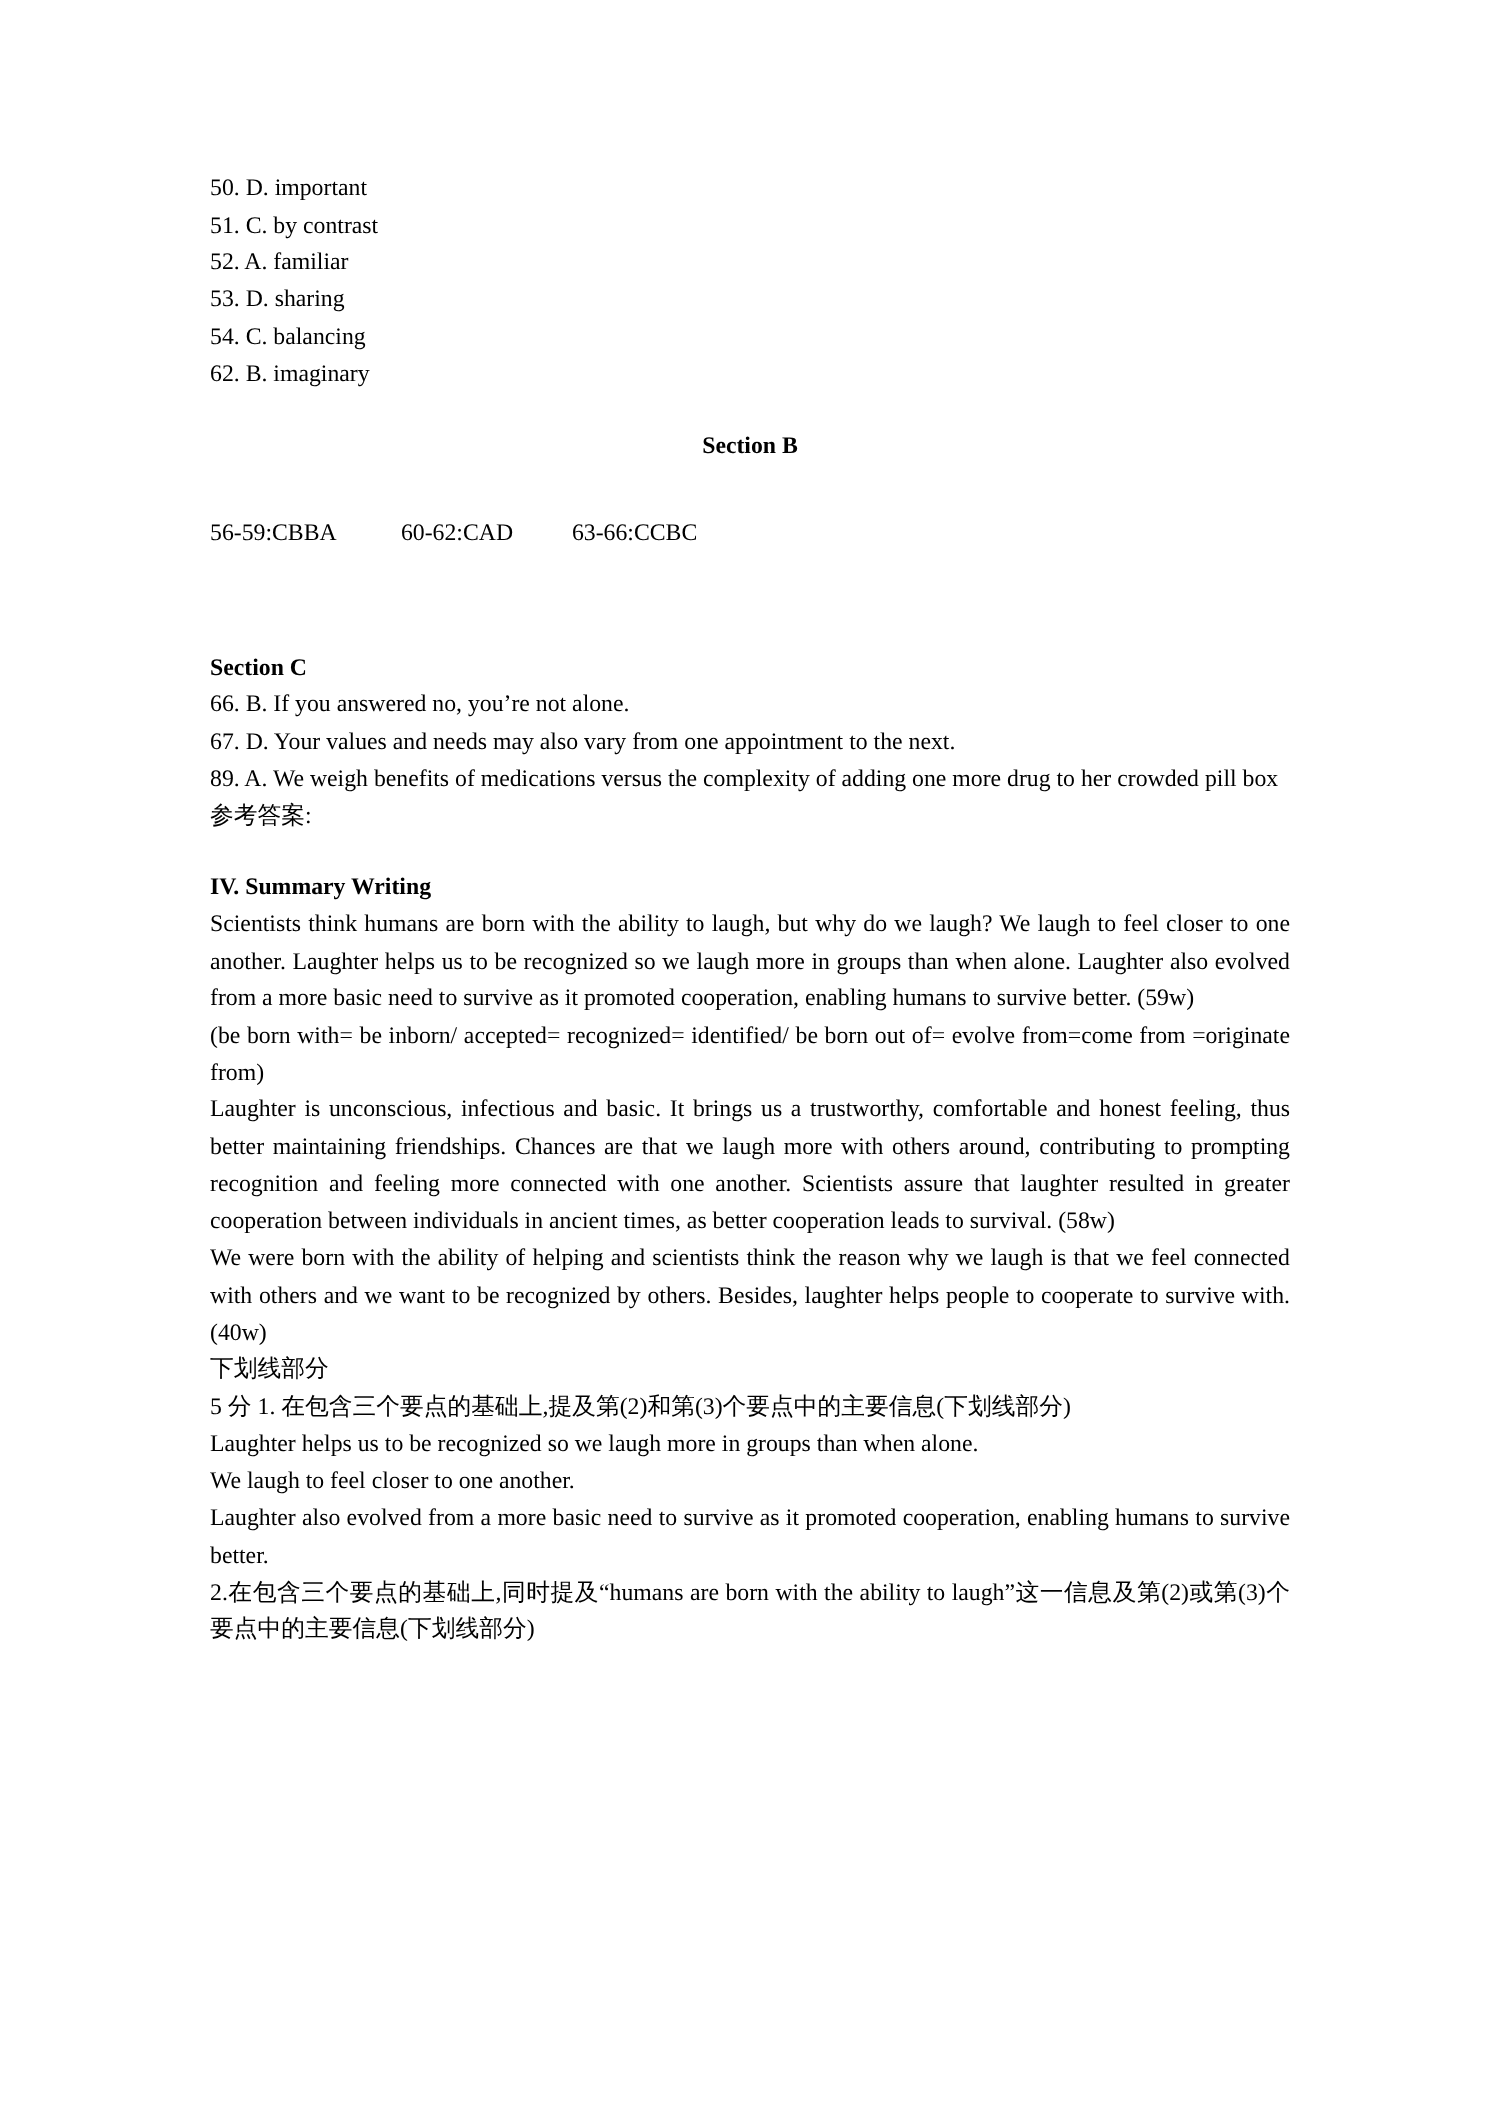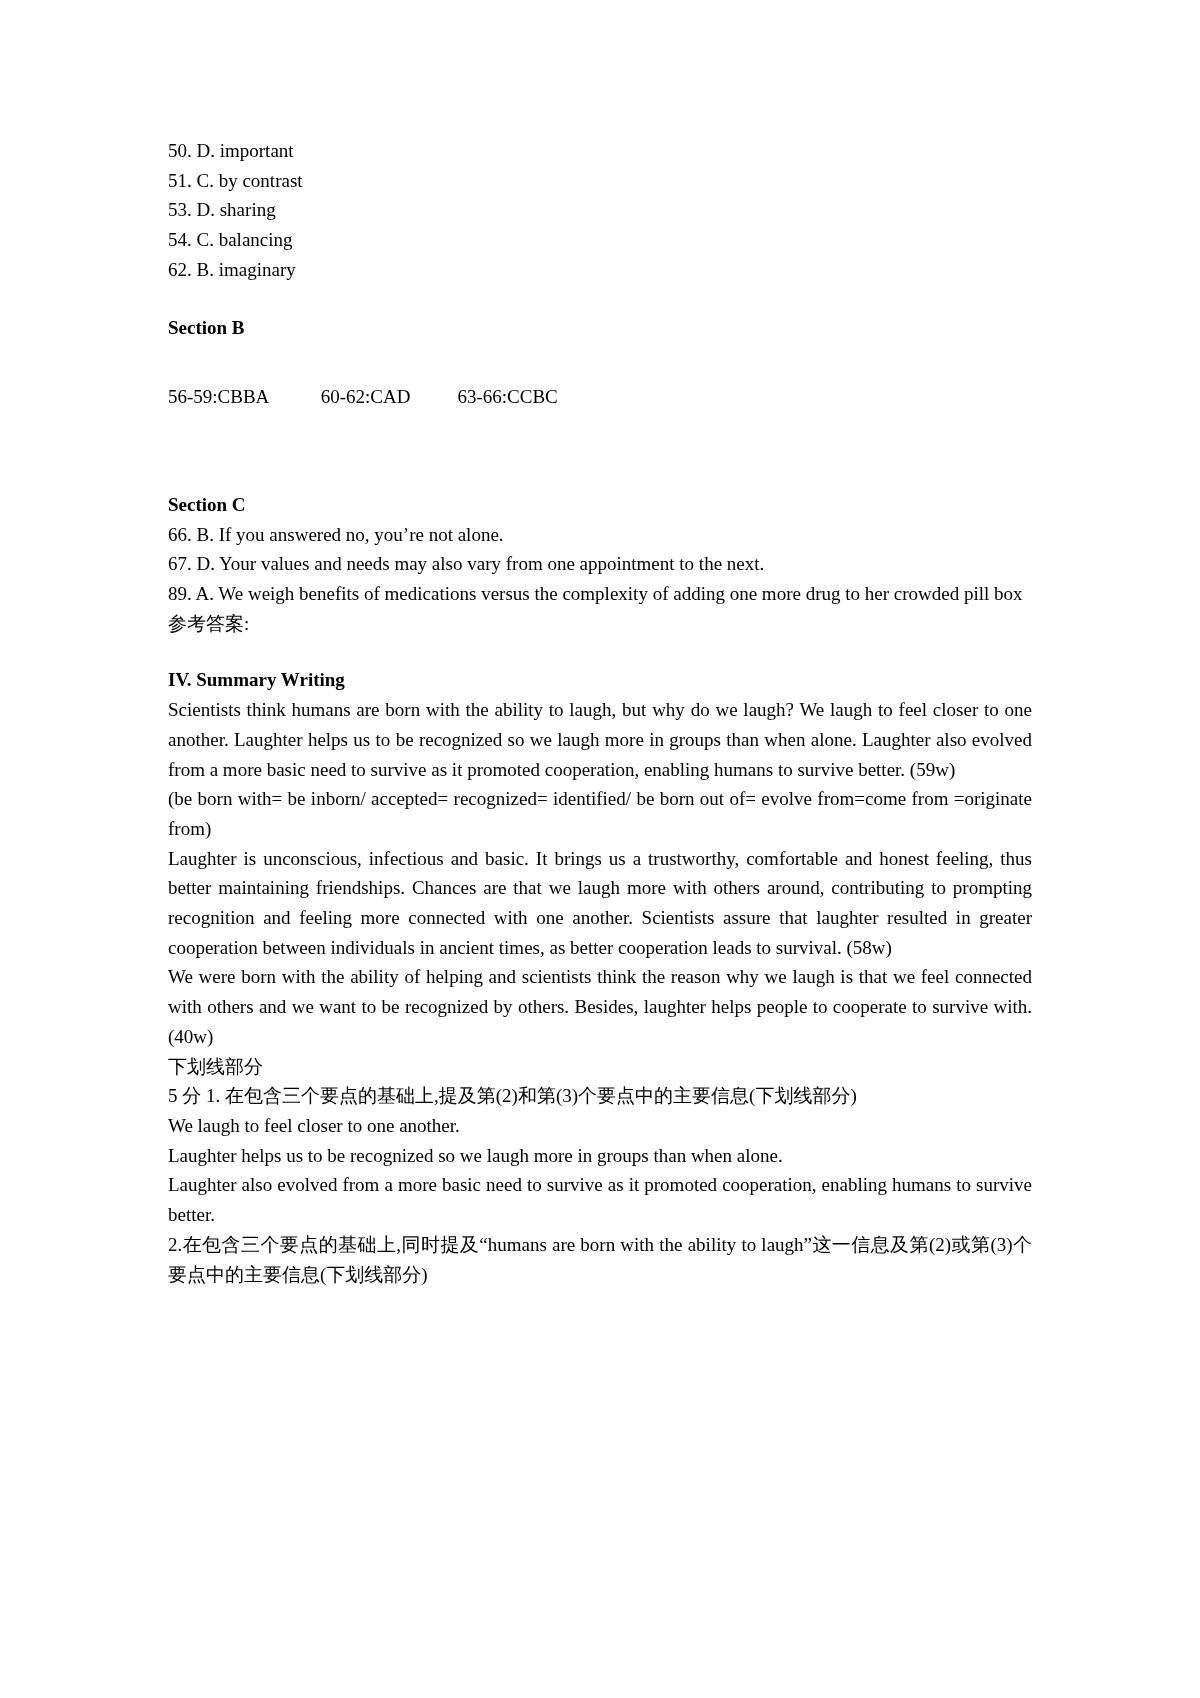--- a/index.html
+++ b/index.html
@@ -19,36 +19,37 @@
     height: 1488px;
     padding: 136px 168px 40px 168px;
     font-size: 19px;
     line-height: 29.7px;
     overflow: hidden;
   }
   .line { text-align: left; }
   .para { text-align: justify; }
   .bold { font-weight: bold; }
 
-  .gap-small  { margin-top: 28px; }
+  .gap-small  { margin-top: 28px; text-align: center; }
   .gap-large  { margin-top: 78px; }
   .gap-medium { margin-top: 27px; }
 
   .answer-row { white-space: nowrap; margin-top: 40px; }
   .answer-row .col-1 { display: inline-block; width: 148px; }
   .answer-row .col-2 { display: inline-block; width: 132px; }
   .answer-row .col-3 { display: inline-block; }
 </style>
 </head>
 <body>
 
 <div class="page">
 
   <div class="line">50. D. important</div>
   <div class="line">51. C. by contrast</div>
+  <div class="line">52. A. familiar</div>
   <div class="line">53. D. sharing</div>
   <div class="line">54. C. balancing</div>
   <div class="line">62. B. imaginary</div>
 
   <div class="line bold gap-small">Section B</div>
   <div class="line answer-row">
     <span class="col-1">56-59:CBBA</span>
     <span class="col-2">60-62:CAD</span>
     <span class="col-3">63-66:CCBC</span>
   </div>
@@ -60,18 +61,18 @@
 
   <div class="line">参考答案:</div>
   <div class="line bold gap-medium">IV. Summary Writing</div>
   <div class="para">Scientists think humans are born with the ability to laugh, but why do we laugh? We laugh to feel closer to one another. Laughter helps us to be recognized so we laugh more in groups than when alone. Laughter also evolved from a more basic need to survive as it promoted cooperation, enabling humans to survive better. (59w)</div>
   <div class="para">(be born with= be inborn/ accepted= recognized= identified/ be born out of= evolve from=come from =originate from)</div>
   <div class="para">Laughter is unconscious, infectious and basic. It brings us a trustworthy, comfortable and honest feeling, thus better maintaining friendships. Chances are that we laugh more with others around, contributing to prompting recognition and feeling more connected with one another. Scientists assure that laughter resulted in greater cooperation between individuals in ancient times, as better cooperation leads to survival. (58w)</div>
   <div class="para">We were born with the ability of helping and scientists think the reason why we laugh is that we feel connected with others and we want to be recognized by others. Besides, laughter helps people to cooperate to survive with. (40w)</div>
 
   <div class="line">下划线部分</div>
   <div class="line">5 分  1. 在包含三个要点的基础上,提及第(2)和第(3)个要点中的主要信息(下划线部分)</div>
+  <div class="line">Laughter helps us to be recognized so we laugh more in groups than when alone.</div>
   <div class="line">We laugh to feel closer to one another.</div>
-  <div class="line">Laughter helps us to be recognized so we laugh more in groups than when alone.</div>
   <div class="para">Laughter also evolved from a more basic need to survive as it promoted cooperation, enabling humans to survive better.</div>
   <div class="para">2.在包含三个要点的基础上,同时提及“humans are born with the ability to laugh”这一信息及第(2)或第(3)个要点中的主要信息(下划线部分)</div>
 
 </div>
 
 </body></html>

